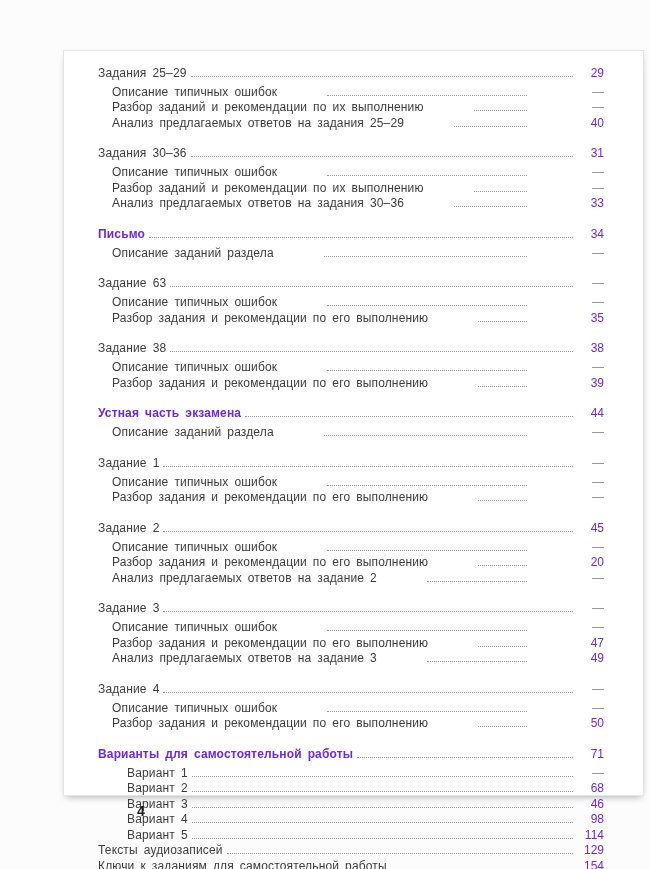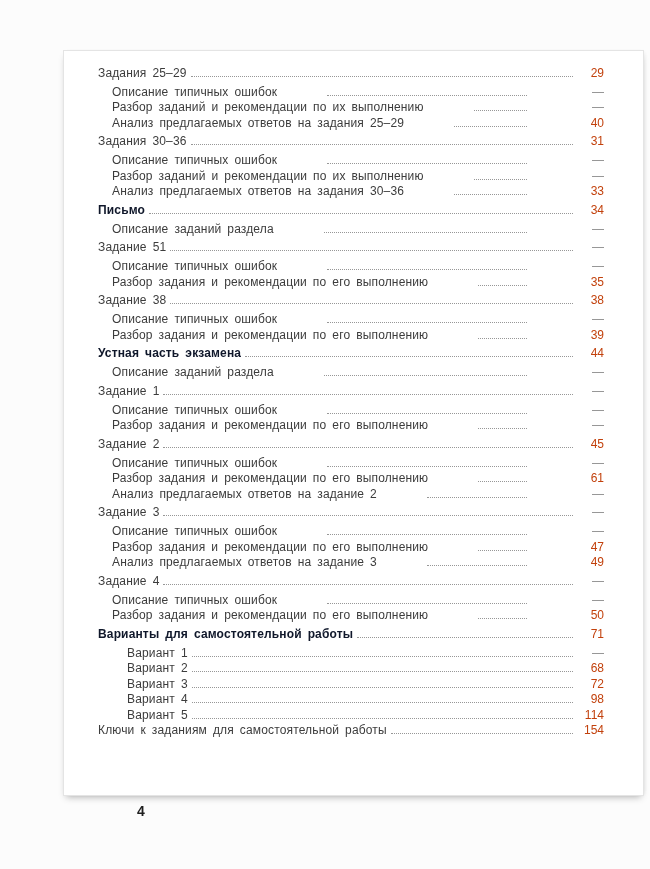--- a/index.html
+++ b/index.html
@@ -24,21 +24,21 @@
     border: 1px solid #e4e4e4;
     box-shadow: 0 4px 7px -3px rgba(0,0,0,0.30), 2px 0 4px -2px rgba(0,0,0,0.07);
     box-sizing: border-box;
   }
   .toc {
     padding: 13px 39px 0 34px;
     font-size: 12px;
     color: #3c3c3c;
   }
   .toc-group {
-    margin-top: 3px;
+    margin-top: 15px;
   }
   .toc-group:first-child {
     margin-top: 0;
   }
   .row {
     display: flex;
     align-items: flex-end;
     height: 15.5px;
     box-sizing: border-box;
     justify-content: space-between;
@@ -49,35 +49,35 @@
   .row.lvl2 { padding-left: 14px; gap: 46px; }
   .row.lvl3 { padding-left: 29px; }
   .row .label {
     white-space: nowrap;
     word-spacing: 2.5px;
     letter-spacing: 0.15px;
     line-height: 14px;
   }
   .row.bold .label {
     font-weight: bold;
-    color: #0f172a;
+    color: #6d28d9;
   }
   .row .leader {
     flex: 1;
     min-width: 10px;
     border-bottom: 1px dotted #979797;
     margin: 0 4px 3px 4px;
     height: 1px;
   }
   .row .num {
     min-width: 27px;
     text-align: right;
     white-space: nowrap;
     line-height: 14px;
-    color: #c2410c;
+    color: #6d28d9;
   }
   .row .num.dash {
     color: #8a8a8a;
   }
   .footer-page-num {
     position: absolute;
     left: 137px;
     top: 803px;
     font-size: 14px;
     font-weight: bold;
@@ -140,21 +140,21 @@
           <span class="num">34</span>
         </div>
         <div class="row lvl2">
           <span class="label">Описание заданий раздела</span>
           <span class="leader"></span>
           <span class="num dash">—</span>
         </div>
       </div>
       <div class="toc-group">
         <div class="row lvl1 head">
-          <span class="label">Задание 51</span>
+          <span class="label">Задание 63</span>
           <span class="leader"></span>
           <span class="num dash">—</span>
         </div>
         <div class="row lvl2">
           <span class="label">Описание типичных ошибок</span>
           <span class="leader"></span>
           <span class="num dash">—</span>
         </div>
         <div class="row lvl2">
           <span class="label">Разбор задания и рекомендации по его выполнению</span>
@@ -215,21 +215,21 @@
           <span class="num">45</span>
         </div>
         <div class="row lvl2">
           <span class="label">Описание типичных ошибок</span>
           <span class="leader"></span>
           <span class="num dash">—</span>
         </div>
         <div class="row lvl2">
           <span class="label">Разбор задания и рекомендации по его выполнению</span>
           <span class="leader"></span>
-          <span class="num">61</span>
+          <span class="num">20</span>
         </div>
         <div class="row lvl2">
           <span class="label">Анализ предлагаемых ответов на задание 2</span>
           <span class="leader"></span>
           <span class="num dash">—</span>
         </div>
       </div>
       <div class="toc-group">
         <div class="row lvl1 head">
           <span class="label">Задание 3</span>
@@ -281,31 +281,36 @@
           <span class="num dash">—</span>
         </div>
         <div class="row lvl3">
           <span class="label">Вариант 2</span>
           <span class="leader"></span>
           <span class="num">68</span>
         </div>
         <div class="row lvl3">
           <span class="label">Вариант 3</span>
           <span class="leader"></span>
-          <span class="num">72</span>
+          <span class="num">46</span>
         </div>
         <div class="row lvl3">
           <span class="label">Вариант 4</span>
           <span class="leader"></span>
           <span class="num">98</span>
         </div>
         <div class="row lvl3">
           <span class="label">Вариант 5</span>
           <span class="leader"></span>
           <span class="num">114</span>
+        </div>
+        <div class="row lvl1">
+          <span class="label">Тексты аудиозаписей</span>
+          <span class="leader"></span>
+          <span class="num">129</span>
         </div>
         <div class="row lvl1">
           <span class="label">Ключи к заданиям для самостоятельной работы</span>
           <span class="leader"></span>
           <span class="num">154</span>
         </div>
       </div>
     </div>
 </div>
 

